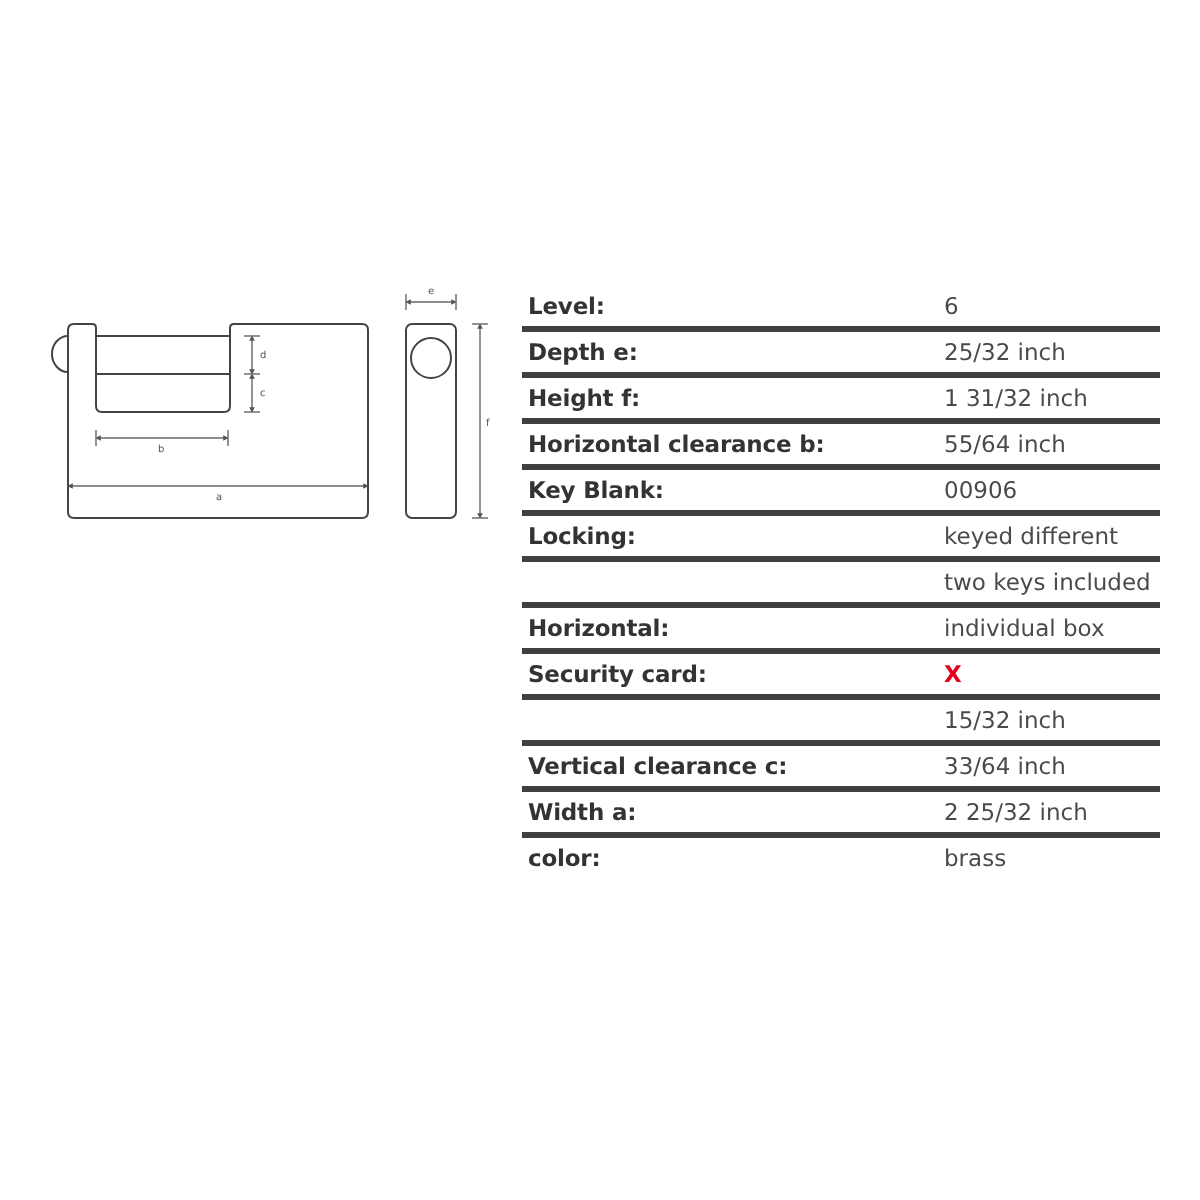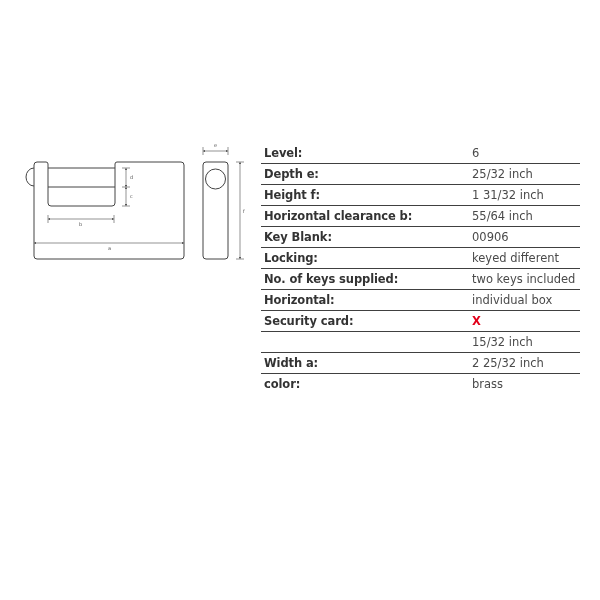--- a/index.html
+++ b/index.html
@@ -1,19 +1,19 @@
 <!DOCTYPE html>
 <html><head>
 <meta charset="utf-8">
 <style>
   html, body { margin:0; padding:0; background:#ffffff; }
   body { width:600px; height:600px; position:relative; overflow:hidden; font-family:"DejaVu Sans", sans-serif; }
   .diagram { position:absolute; left:0; top:0; width:260px; height:300px; }
   .specs { position:absolute; left:261px; top:143px; width:319px; }
-  .row { height:20px; border-bottom:1px solid #404040; position:relative; font-size:12px; line-height:20px; }
+  .row { height:20px; border-bottom:3px solid #404040; position:relative; font-size:12px; line-height:20px; }
   .row:last-child { border-bottom:none;text-align:right; }
   .label { position:absolute; left:3px; top:0; font-weight:bold; color:#333; font-size:11.5px; letter-spacing:-0.1px; }
   .value { position:absolute; left:211px; top:0; color:#4a4a4a; font-size:11.5px; }
   .value.x-mark { color:#e2001a; font-weight:bold; }
 </style>
 </head>
 <body>
 
 <svg class="diagram" viewBox="0 0 260 300" width="260" height="300" xmlns="http://www.w3.org/2000/svg">
   <defs>
@@ -82,35 +82,38 @@
     </div>
   <div class="row">
       <span class="label">Key Blank:</span>
       <span class="value">00906</span>
     </div>
   <div class="row">
       <span class="label">Locking:</span>
       <span class="value">keyed different</span>
     </div>
   <div class="row">
-      <span class="label">No. of keys supplied:</span>
       <span class="value">two keys included</span>
     </div>
   <div class="row">
       <span class="label">Horizontal:</span>
       <span class="value">individual box</span>
     </div>
   <div class="row">
       <span class="label">Security card:</span>
       <span class="value x-mark">X</span>
     </div>
   <div class="row">
       <span class="value">15/32 inch</span>
     </div>
   <div class="row">
+      <span class="label">Vertical clearance c:</span>
+      <span class="value">33/64 inch</span>
+    </div>
+  <div class="row">
       <span class="label">Width a:</span>
       <span class="value">2 25/32 inch</span>
     </div>
   <div class="row">
       <span class="label">color:</span>
       <span class="value">brass</span>
     </div>
 </div>
 
 </body></html>

